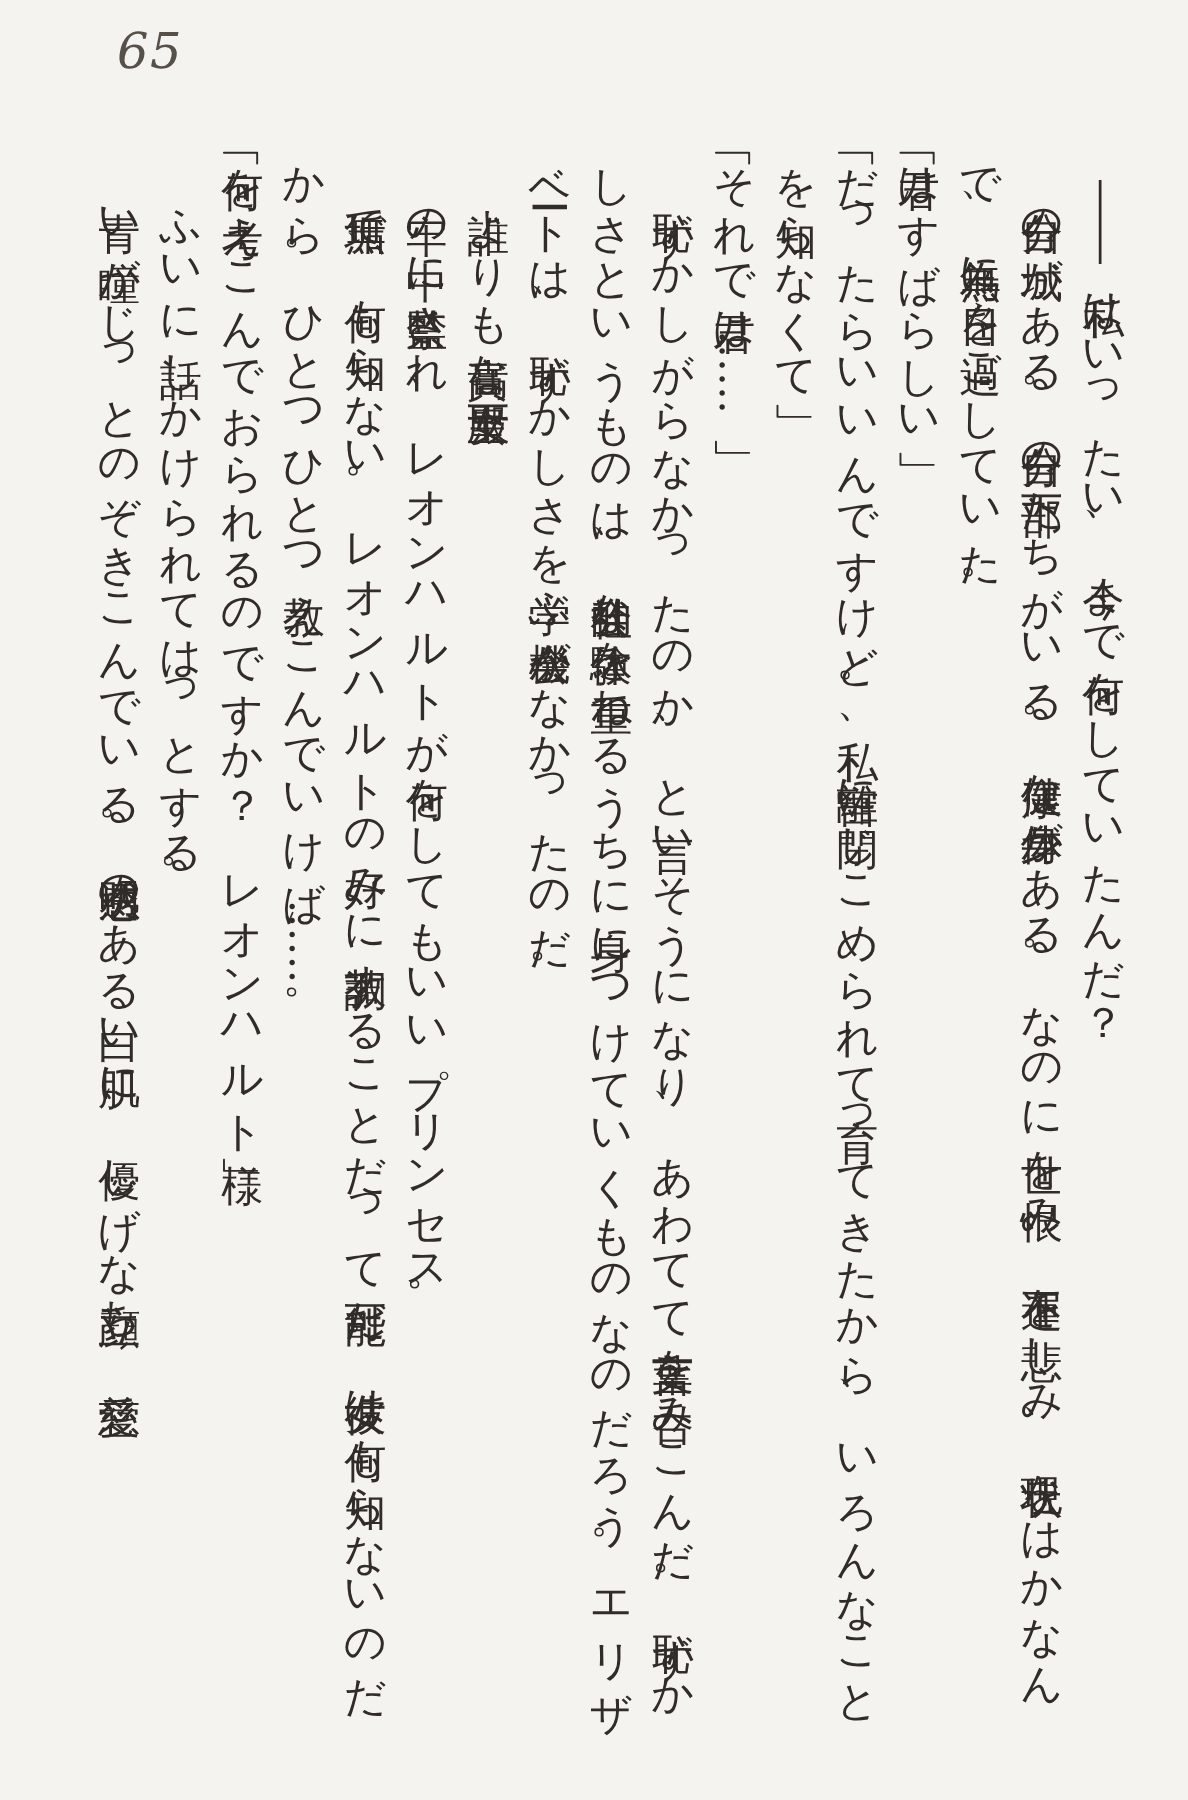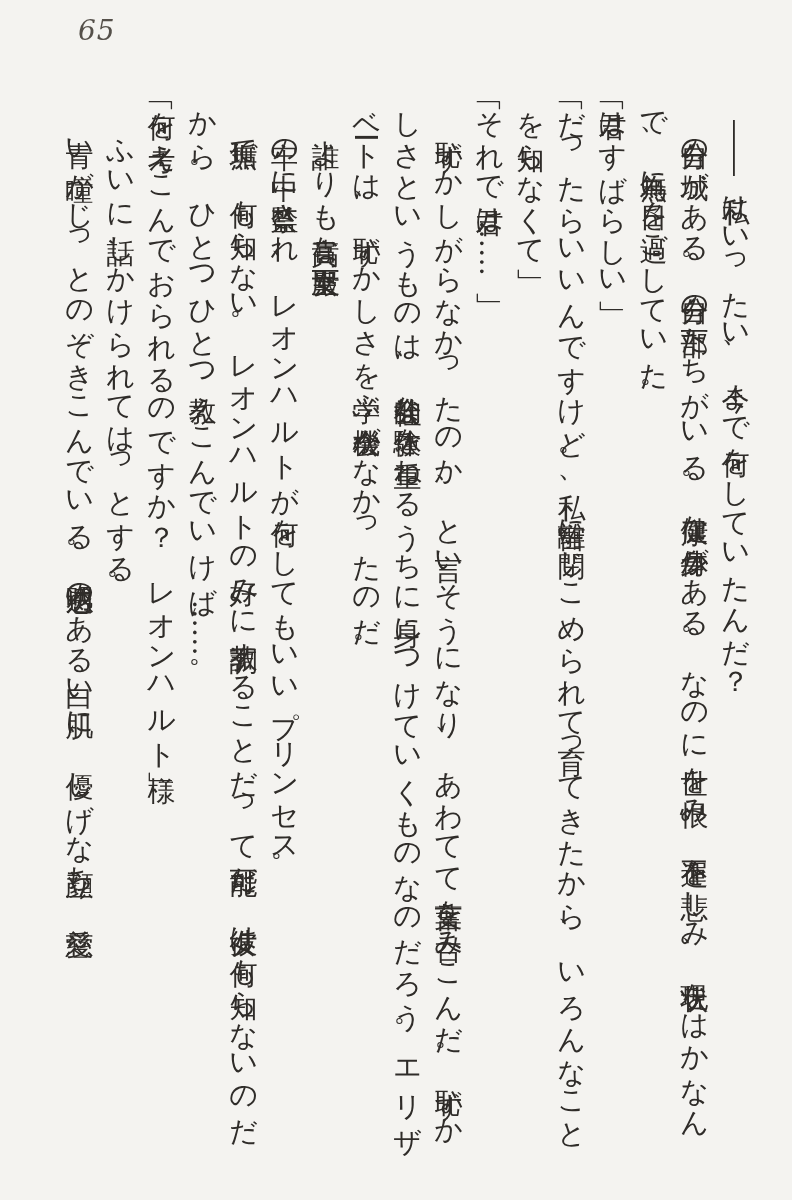--- a/index.html
+++ b/index.html
@@ -15,21 +15,21 @@
     font-family: "DejaVu Serif", "Liberation Serif", serif;
   }
   .page {
     position: absolute;
     inset: 0;
   }
   .page-number {
     position: absolute;
     top: 14px;
     left: 78px;
-    font-size: 28px;
+    font-size: 33px;
     font-style: italic;
     color: #55504a;
     letter-spacing: 1px;
     font-family: "DejaVu Serif", "Liberation Serif", serif;
   }
   .text-block {
     position: absolute;
     top: 92px;
     right: 36px;
     height: 1070px;

